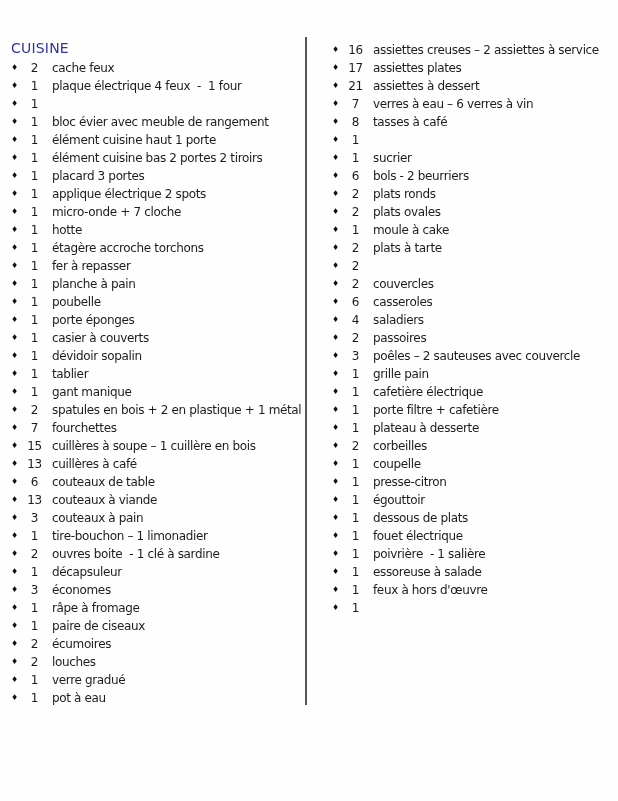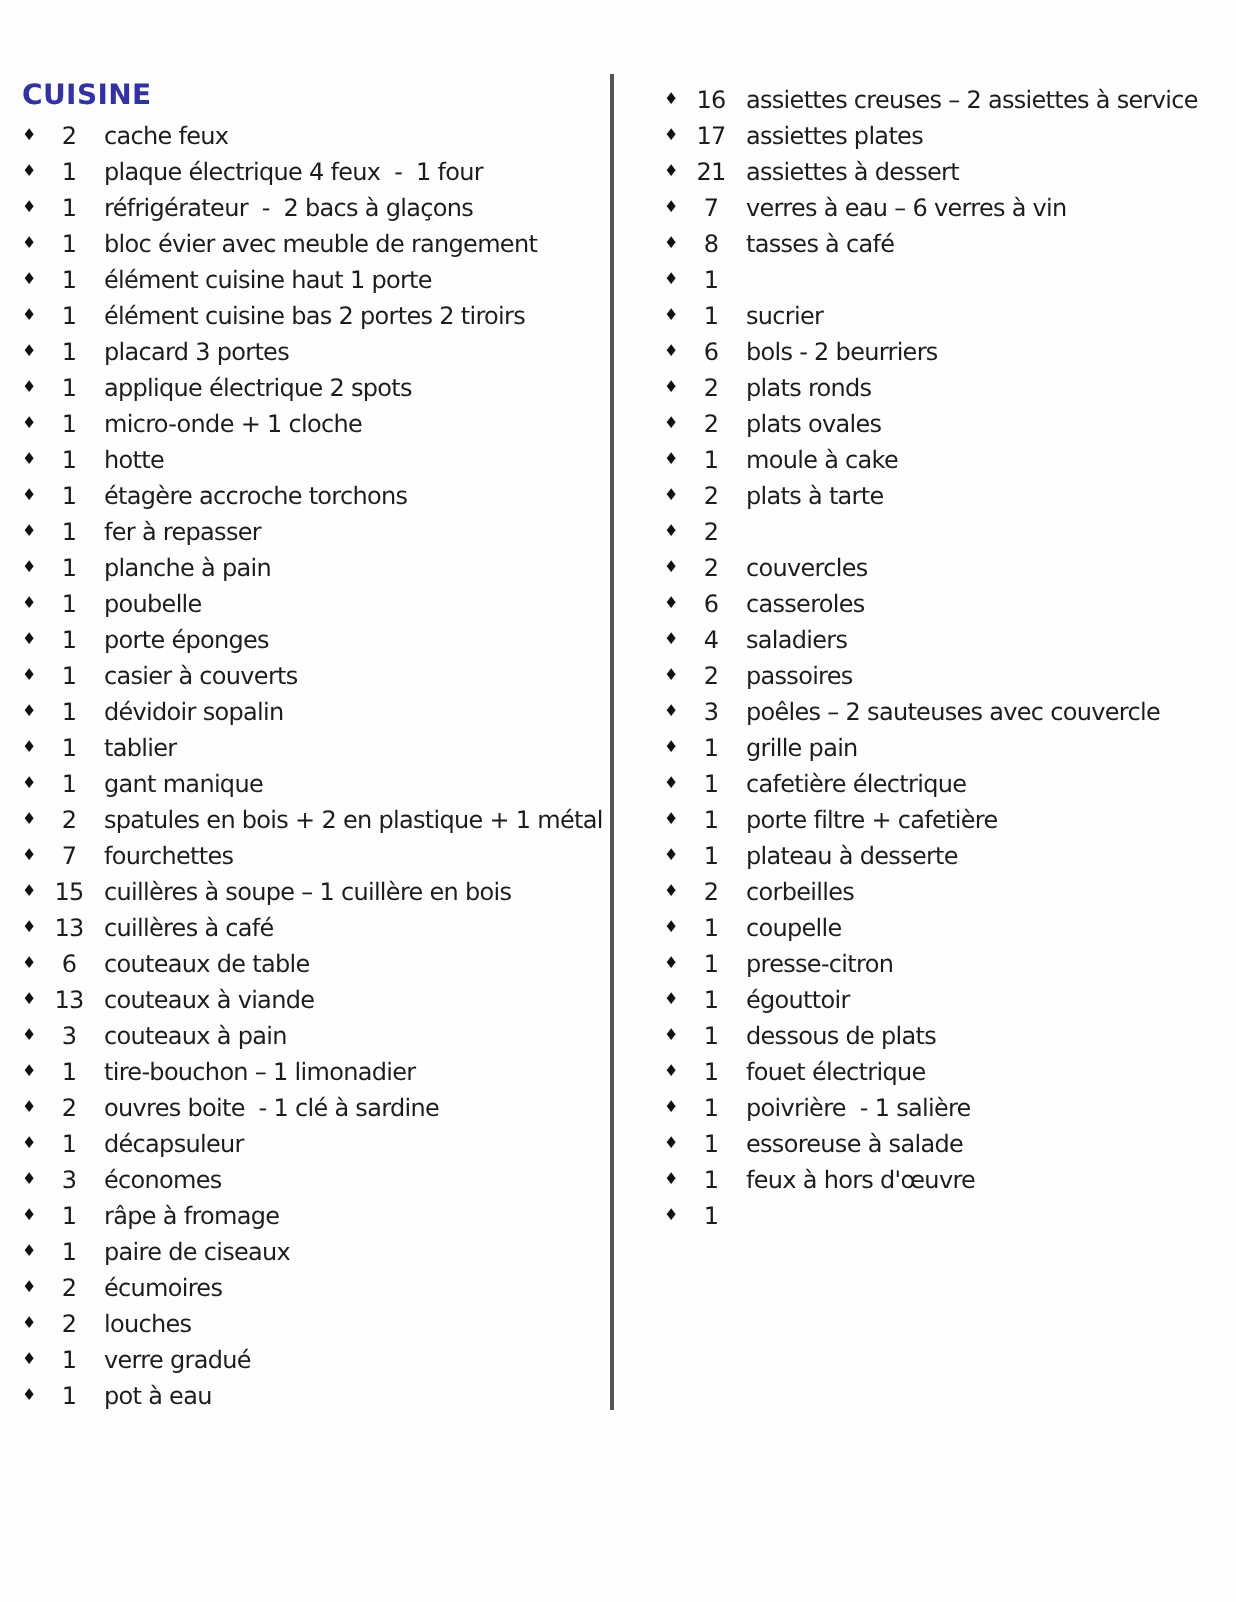--- a/index.html
+++ b/index.html
@@ -14,21 +14,21 @@
     background: #fefefe;
     font-family: "DejaVu Sans", "Liberation Sans", sans-serif;
     color: #1c1c1c;
     overflow: hidden;
   }
   .doc-title {
     position: absolute;
     left: 11px;
     top: 40px;
     font-size: 14px;
-    font-weight: bold;
+    font-weight: normal;
     letter-spacing: 0.2px;
     color: #3232a8;
     white-space: pre;
   }
   .divider {
     position: absolute;
     left: 305px;
     top: 37px;
     width: 2px;
     height: 668px;
@@ -80,27 +80,27 @@
 
 <div class="page" style="background: rgb(254, 254, 254); color: rgb(28, 28, 28);">
 
   <div class="doc-title" style="color: rgb(50, 50, 168);">CUISINE</div>
 
   <div class="divider" style="background: rgb(85, 85, 85);"></div>
 
   <div class="col col-left">
       <div class="item"><span class="bullet">♦</span><span class="qty">2</span><span class="label">cache feux</span></div>
       <div class="item"><span class="bullet">♦</span><span class="qty">1</span><span class="label">plaque électrique 4 feux  -  1 four</span></div>
-      <div class="item"><span class="bullet">♦</span><span class="qty">1</span><span class="label">réfrigérateur  -  2 bacs à glaçons</span></div>
+      <div class="item"><span class="bullet">♦</span><span class="qty">1</span></div>
       <div class="item"><span class="bullet">♦</span><span class="qty">1</span><span class="label">bloc évier avec meuble de rangement</span></div>
       <div class="item"><span class="bullet">♦</span><span class="qty">1</span><span class="label">élément cuisine haut 1 porte</span></div>
       <div class="item"><span class="bullet">♦</span><span class="qty">1</span><span class="label">élément cuisine bas 2 portes 2 tiroirs</span></div>
       <div class="item"><span class="bullet">♦</span><span class="qty">1</span><span class="label">placard 3 portes</span></div>
       <div class="item"><span class="bullet">♦</span><span class="qty">1</span><span class="label">applique électrique 2 spots</span></div>
-      <div class="item"><span class="bullet">♦</span><span class="qty">1</span><span class="label">micro-onde + 1 cloche</span></div>
+      <div class="item"><span class="bullet">♦</span><span class="qty">1</span><span class="label">micro-onde + 7 cloche</span></div>
       <div class="item"><span class="bullet">♦</span><span class="qty">1</span><span class="label">hotte</span></div>
       <div class="item"><span class="bullet">♦</span><span class="qty">1</span><span class="label">étagère accroche torchons</span></div>
       <div class="item"><span class="bullet">♦</span><span class="qty">1</span><span class="label">fer à repasser</span></div>
       <div class="item"><span class="bullet">♦</span><span class="qty">1</span><span class="label">planche à pain</span></div>
       <div class="item"><span class="bullet">♦</span><span class="qty">1</span><span class="label">poubelle</span></div>
       <div class="item"><span class="bullet">♦</span><span class="qty">1</span><span class="label">porte éponges</span></div>
       <div class="item"><span class="bullet">♦</span><span class="qty">1</span><span class="label">casier à couverts</span></div>
       <div class="item"><span class="bullet">♦</span><span class="qty">1</span><span class="label">dévidoir sopalin</span></div>
       <div class="item"><span class="bullet">♦</span><span class="qty">1</span><span class="label">tablier</span></div>
       <div class="item"><span class="bullet">♦</span><span class="qty">1</span><span class="label">gant manique</span></div>

